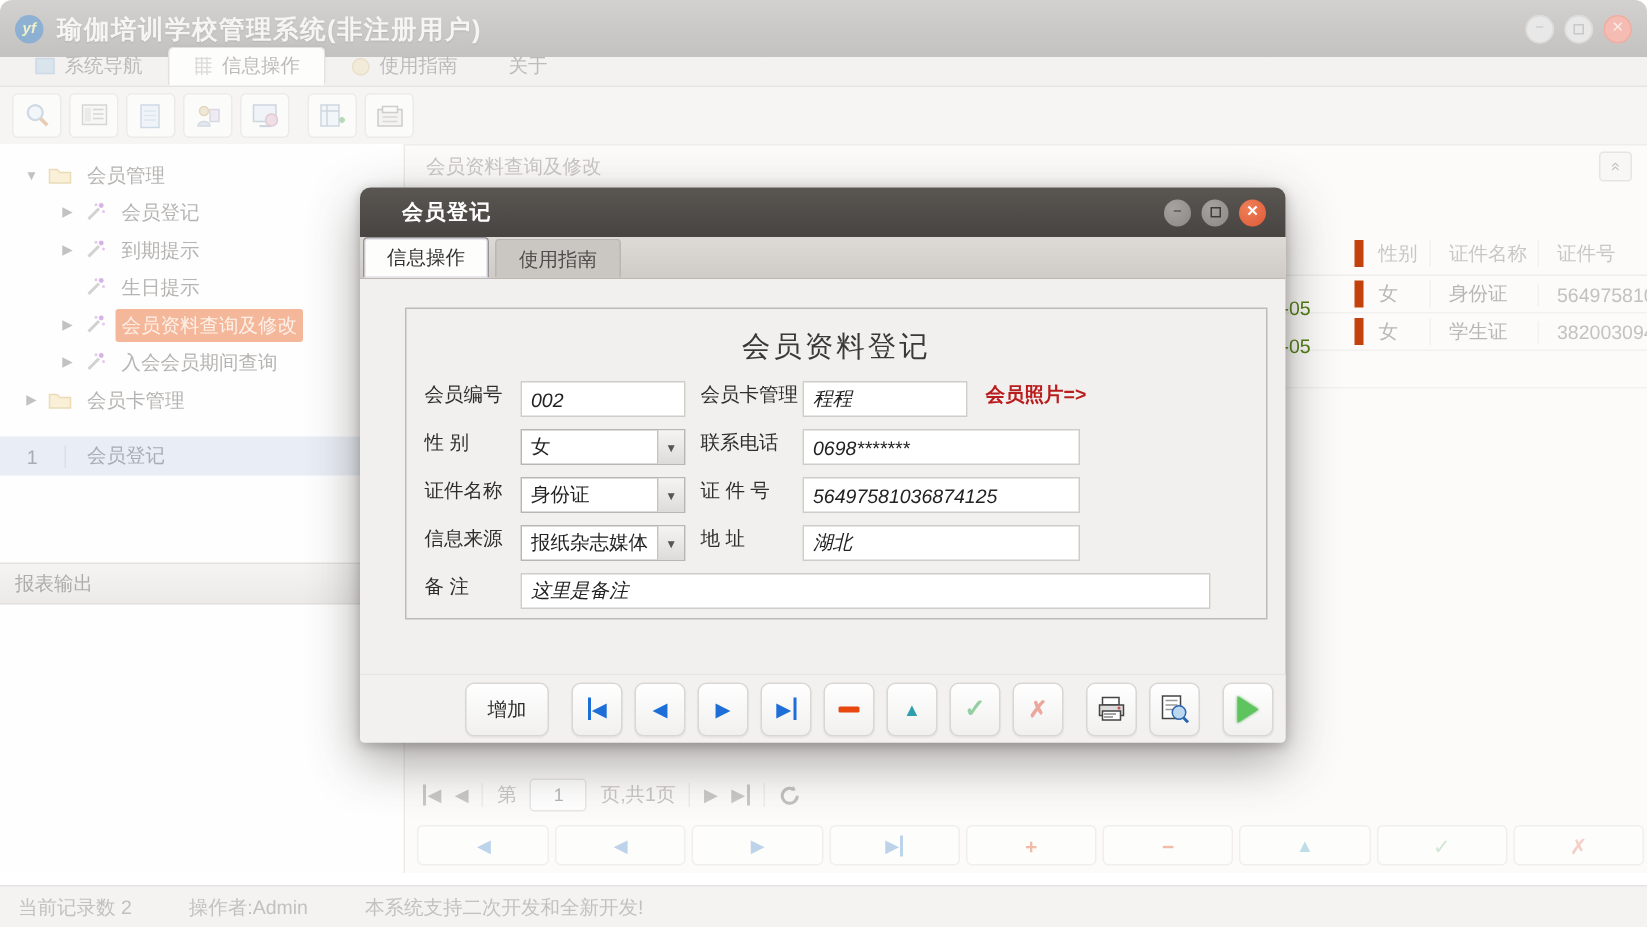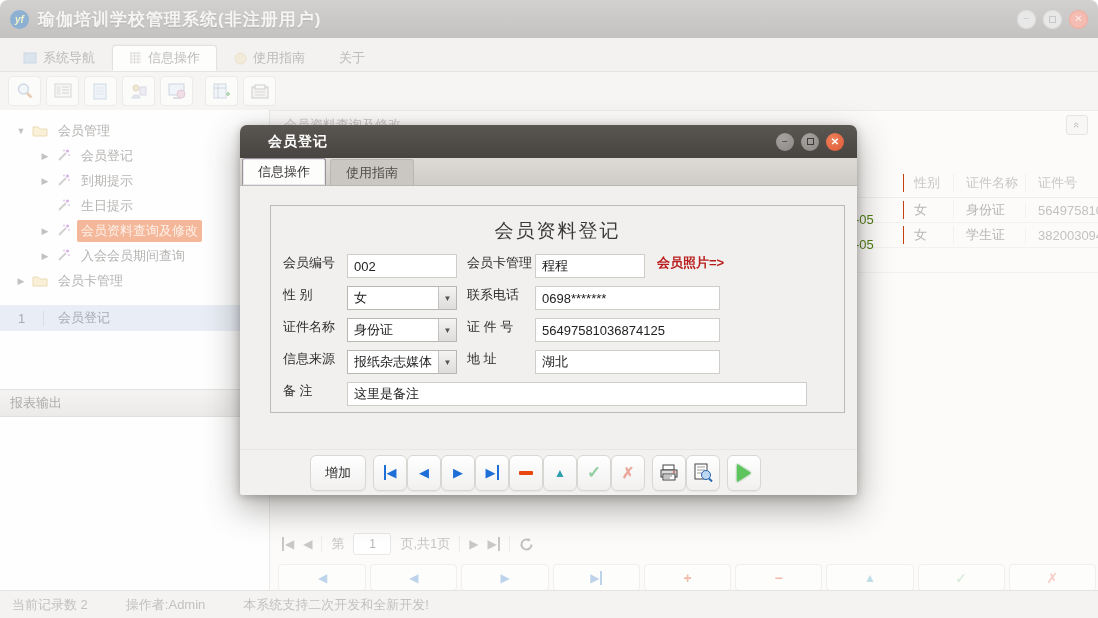--- a/index.html
+++ b/index.html
@@ -18,21 +18,21 @@
   .win-title { margin-left:9px; color:#f6f5f4; font-size:17px; font-weight:bold;
     letter-spacing:1px; text-shadow:0 1px 1px rgba(150,150,150,.4); }
   .win-controls { margin-left:auto; display:flex; gap:7px; }
   .wc { width:19px; height:19px; border-radius:50%; border:none; cursor:pointer;
     display:flex; align-items:center; justify-content:center;
     font-size:10px; line-height:1; }
   .wc.min,.wc.max { background:#e9e8e8; color:#c9c8c7; box-shadow:inset 0 0 0 1px #dcdbda; }
   .wc.close-main { background:#f4bcb2; color:#fbeae6; box-shadow:inset 0 0 0 1px #eeada2; }
   .wc .sq { width:7px; height:7px; border:1.5px solid #c9c8c7; display:block; }
 
-  .tabbar { height:34px; background:#f3f2f1; border-bottom:1px solid #e6e5e4;
+  .tabbar { height:20px; background:#f3f2f1; border-bottom:1px solid #e6e5e4;
     display:flex; align-items:flex-end; padding-left:6px; }
   .mtab { height:26px; display:flex; align-items:center; gap:6px; padding:0 16px;
     font-size:13px; color:#bdbbb9; cursor:pointer; border:1px solid transparent; }
   .mtab.active { background:#fdfdfc; border:1px solid #e3e2e1; border-bottom-color:#fdfdfc;
     border-radius:4px 4px 0 0; box-shadow:0 -1px 2px rgba(0,0,0,.03); }
   .mtab svg { opacity:.45; }
 
   .toolbar { height:38px; background:#f6f5f4; display:flex; align-items:center;
     gap:5px; padding-left:8px; }
   .tbtn { width:33px; height:30px; background:#fbfbfa; border:1px solid #eceb-ea;
@@ -75,21 +75,21 @@
   .chev-up { margin-left:auto; width:22px; height:20px; border:1px solid #e6e5e4;
     border-radius:3px; background:#f8f7f6; color:#c2c0be; display:flex;
     align-items:center; justify-content:center; cursor:pointer; }
   .chev-up span { display:block; transform:rotate(90deg); font-size:11px; }
 
   .data-grid { position:absolute; left:585px; right:0; top:58px; font-size:13px; }
   .g-row { display:flex; height:25px; align-items:center;
     border-bottom:1px solid #f2f1f0; }
   .g-head { height:30px; border-bottom:1px solid #eeedec; color:#c9c7c5; }
   .g-c0 { width:48px; color:#4d7c0f; overflow:hidden;margin-top:19px; }
-  .g-c1 { width:50px; padding-left:10px; border-left:1px solid #c2410c; }
+  .g-c1 { width:50px; padding-left:10px; border-left:6px solid #c2410c; }
   .g-c2 { width:72px; padding-left:12px; border-left:1px solid #f2f1f0; }
   .g-c3 { flex:1; padding-left:12px; border-left:1px solid #f2f1f0;
     white-space:nowrap; overflow:hidden; }
   .g-row .g-c1,.g-row .g-c2 { color:#b9b7b5; }
   .g-row .g-c3 { color:#c4c2c0; }
   .g-head .g-c1,.g-head .g-c2,.g-head .g-c3 { color:#c9c7c5; }
 
   .pagination { position:absolute; left:12px; top:420px; height:28px;
     display:flex; align-items:center; gap:9px; color:#c6c5c3; font-size:13px; }
   .pg-btn { background:none; border:none; color:#c9c8c6; font-size:12px;
@@ -138,35 +138,35 @@
     border-radius:3px 3px 0 0; color:#4e4c4a; margin-left:4px; height:26px; }
 
   .form-box { position:absolute; left:30px; top:80px; width:575px; height:208px;
     border:1px solid #bdbbb8; background:#f1f0ee; padding:8px 12px 0 12px; }
   .form-title { text-align:center; font-size:19px; color:#3b3937; letter-spacing:2px;
     margin:4px 0 10px 0; }
   .f-row { display:flex; align-items:flex-start; margin-bottom:8px; height:24px; }
   .f-label { width:64px; font-size:13px; color:#2f2e2d; flex:none; }
   .f-label2 { width:68px; margin-left:10px; }
   .f-input { height:24px; border:1px solid #cfcdca; background:#fff; font-size:13px;
-    color:#222; padding:0 6px; font-family:"Liberation Sans","DejaVu Sans",sans-serif; }
+    color:#222; padding:0 6px; font-family:"Liberation Sans","DejaVu Sans",sans-serif;font-style:italic; }
   .w110 { width:110px; } .w185 { width:185px; } .w460 { width:460px; }
   .f-select { width:110px; height:24px; border:1px solid #b9b7b4; background:#fff;
     display:flex; align-items:center; cursor:pointer; }
   .f-select .val { flex:1; font-size:13px; color:#222; padding-left:6px;
     white-space:nowrap; overflow:hidden; }
   .f-select .dd { width:18px; height:22px; background:linear-gradient(#f5f4f3,#dddcdb);
     border-left:1px solid #c5c3c0; display:flex; align-items:center;
     justify-content:center; font-size:8px; color:#555; }
   .photo-link { margin-left:12px; font-size:13px; font-weight:bold; color:#b91c1c;
     cursor:pointer; white-space:nowrap; }
 
   .dlg-toolbar { position:absolute; left:0; right:0; bottom:0; height:46px;
     border-top:1px solid #e7e6e4; background:#f2f1ef; border-radius:0 0 3px 3px;
-    display:flex; align-items:center; padding-left:70px; gap:0; }
+    display:flex; align-items:center; padding-left:70px; gap:8px; }
   .db { height:36px; min-width:34px; background:linear-gradient(#ffffff,#f1f0ef);
     border:1px solid #d9d7d4; border-radius:6px; display:flex; align-items:center;
     justify-content:center; cursor:pointer; font-size:13px; color:#2f2e2d;
     box-shadow:0 1px 1px rgba(0,0,0,.05); }
   .db.add { width:56px; }
   .db.gap { margin-left:7px; }
   .blue-arr { color:#1d6ed6; font-size:13px; }
   .minus-glyph { width:14px; height:4px; background:#e8470f; border-radius:1px; }
   .up-glyph { color:#2f9fae; font-size:12px; }
   .check-glyph { color:#93cfa0; font-size:17px; font-weight:bold; }

